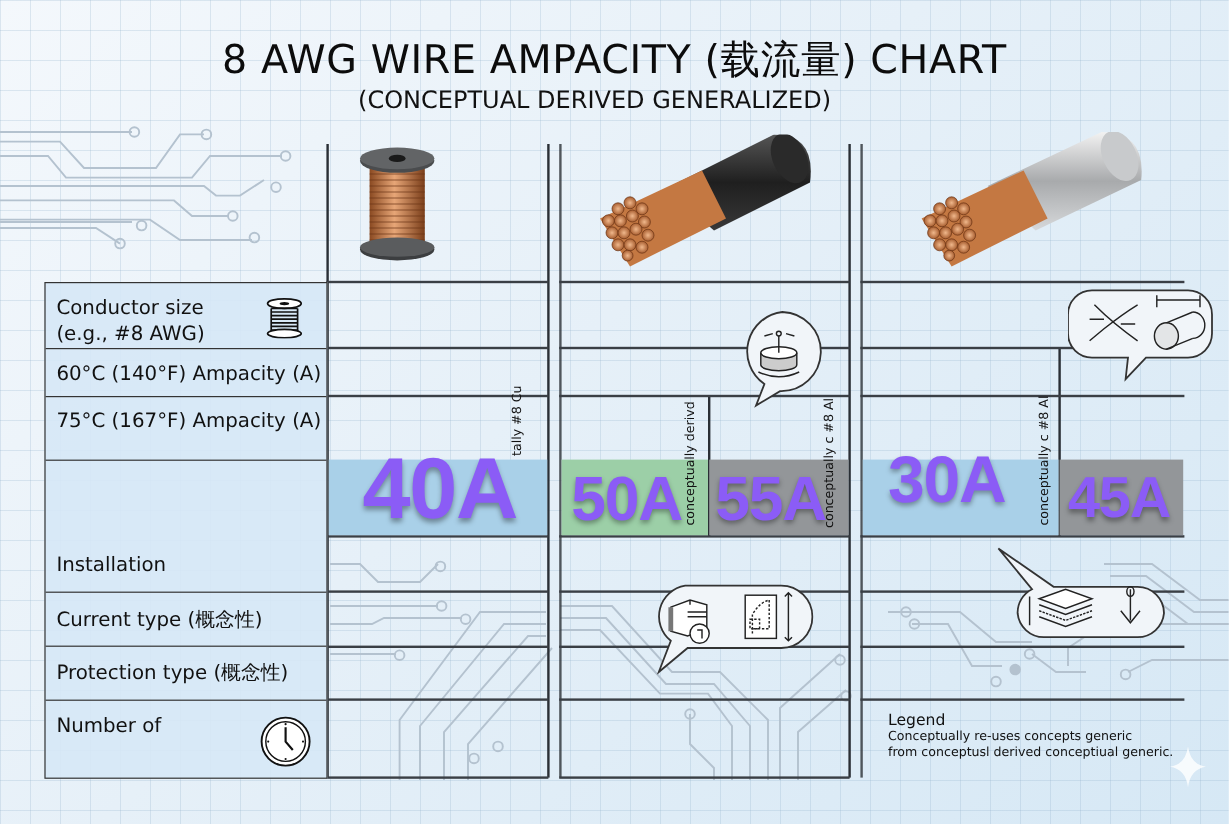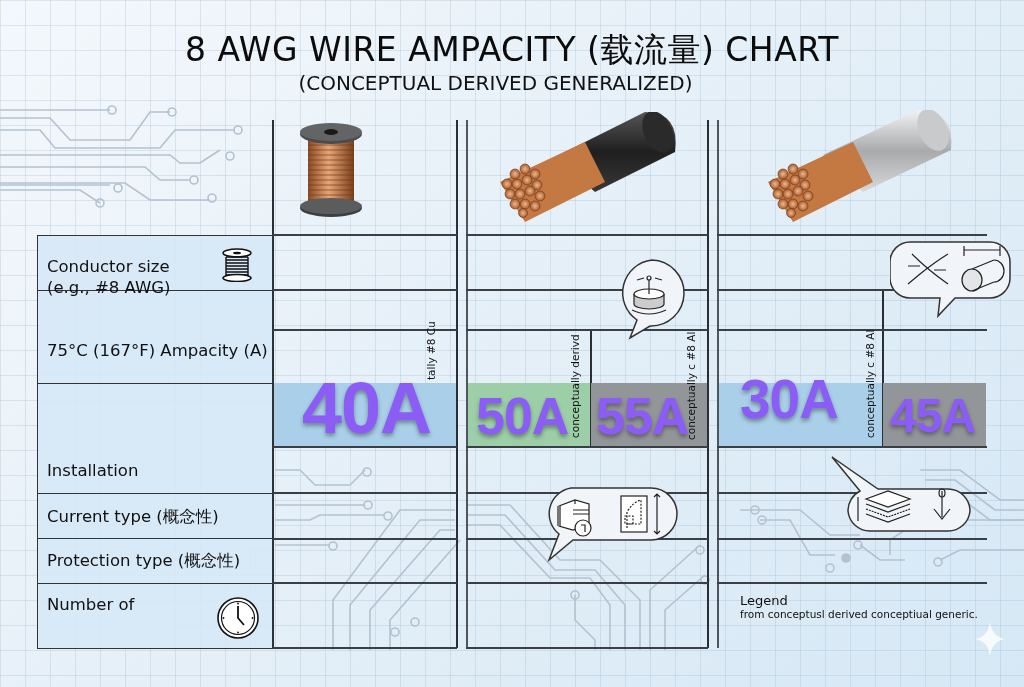--- a/index.html
+++ b/index.html
@@ -9,21 +9,21 @@
   .grid{position:absolute;inset:0;
     background-image:linear-gradient(rgba(150,180,205,.28) 1px,transparent 1px),
     linear-gradient(90deg,rgba(150,180,205,.28) 1px,transparent 1px);
     background-size:25px 25px}
   .abs{position:absolute}
   .title{left:0;width:1024px;top:28px;text-align:center;font-weight:normal;font-size:33px;letter-spacing:.5px;color:#0c0c0c}
   .subtitle{left:0;width:991px;top:71px;text-align:center;font-size:20px;color:#111}
   .hl{position:absolute;height:1.5px;background:#3a3f45}
   .vl{position:absolute;width:1.5px;background:#2a2f35}
   .labelcol{position:absolute;left:37px;top:235px;width:236px;height:414px;background:rgba(214,232,246,.9);border:1.5px solid #333}
-  .lrow{position:absolute;left:0;width:100%;border-bottom:1.5px solid #333;padding:20px 0 0 9px;font-size:16.5px;color:#111;line-height:21px}
+  .lrow{position:absolute;left:0;width:100%;border-bottom:1.5px solid #333;padding:10px 0 0 9px;font-size:16.5px;color:#111;line-height:21px}
   .lrow:last-child{border-bottom:none}
   .band{position:absolute}
   .big{position:absolute;font-weight:bold;color:#8b5cf6;text-shadow:0 3px 4px rgba(0,0,0,.35);font-family:Liberation Sans, sans-serif;letter-spacing:-1px;line-height:1}
   .vtext{position:absolute;font-size:10.5px;color:#111;transform:rotate(-90deg);transform-origin:left top;white-space:nowrap}
   .legend-title{font-size:13px;color:#111}
   .legend-line{font-size:10.5px;color:#111;line-height:13px}
   svg{display:block}
 </style>
 </head>
 <body>
@@ -130,20 +130,21 @@
     <svg class="abs" style="right:18px;top:12px" width="34" height="34" viewBox="0 0 34 34">
       <ellipse cx="17" cy="5" rx="14" ry="4" fill="#fff" stroke="#111" stroke-width="1.5"></ellipse>
       <ellipse cx="17" cy="5" rx="4" ry="1.3" fill="#111"></ellipse>
       <g stroke="#111" stroke-width="1.4">
           <path d="M6 9H28M6 12H28M6 15H28M6 18H28M6 21H28M6 24H28M6 27H28"></path>
         </g>
       <path d="M6 9V28M28 9V28" stroke="#111" stroke-width="1.4"></path>
       <ellipse cx="17" cy="30" rx="14" ry="3.5" fill="#fff" stroke="#111" stroke-width="1.5"></ellipse>
     </svg>
   </div>
+  <div class="lrow" style="top:55px;height:40px"><span>60°C (140°F) Ampacity (A)</span></div>
   <div class="lrow" style="top:95px;height:53px;padding-top:9px"><span>75°C (167°F) Ampacity (A)</span></div>
   <div class="lrow" style="top:212px;height:46px;padding-top:12px"><span>Installation</span></div>
   <div class="lrow" style="top:258px;height:45px;padding-top:12px"><span>Current type (概念性)</span></div>
   <div class="lrow" style="top:303px;height:45px;padding-top:11px"><span>Protection type (概念性)</span></div>
   <div class="lrow" style="top:348px;height:64px;padding-top:10px">
     <span>Number of</span>
     <svg class="abs" style="right:12px;top:12px" width="44" height="44" viewBox="0 0 44 44">
       <circle cx="22" cy="22" r="20" fill="#fff" stroke="#111" stroke-width="1.6"></circle>
       <circle cx="22" cy="22" r="16.5" fill="none" stroke="#111" stroke-width="1.2"></circle>
       <path d="M22 10V22L28 29" stroke="#111" stroke-width="1.8" fill="none"></path>
@@ -313,18 +314,19 @@
       <path d="M28 42 V66"></path>
   </g>
   <g stroke="#222" stroke-width="1.2" fill="none">
     <path d="M112 36 V62 M104 54 L112 64 L120 54"></path>
       <ellipse cx="112" cy="38" rx="3" ry="4"></ellipse>
   </g>
 </svg>
 
 <div class="abs" style="left:740px;top:593px">
   <div class="legend-title">Legend</div>
+  <div class="legend-line">Conceptually re-uses concepts generic</div>
   <div class="legend-line">from conceptusl derived conceptiual generic.</div>
 </div>
 
 <svg class="abs" style="left:975px;top:622px" width="30" height="34" viewBox="0 0 30 34">
   <path d="M15 0 Q17 15 30 17 Q17 19 15 34 Q13 19 0 17 Q13 15 15 0 Z" fill="#ffffff" opacity=".8"></path>
 </svg>
 
 </body></html>

